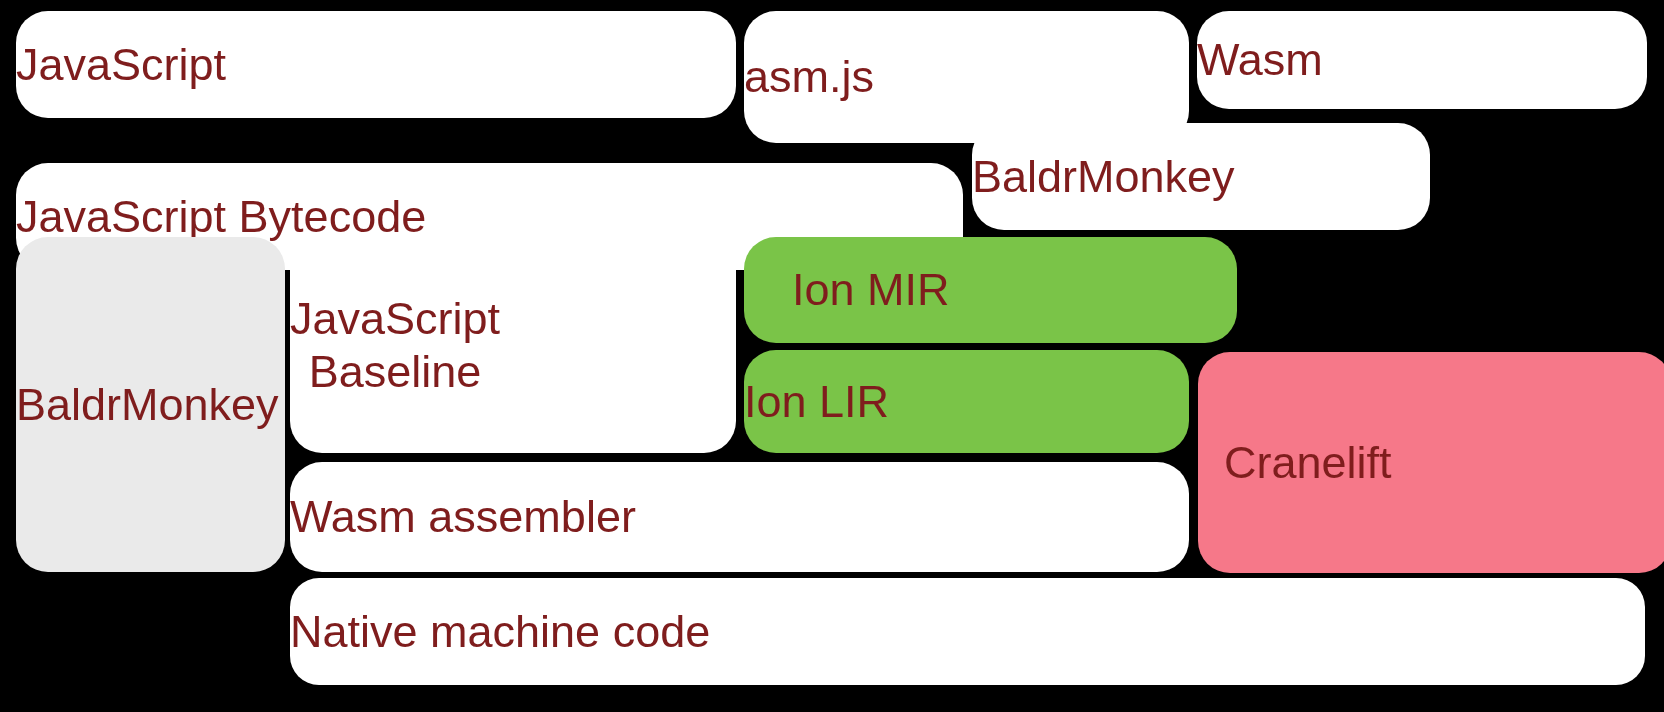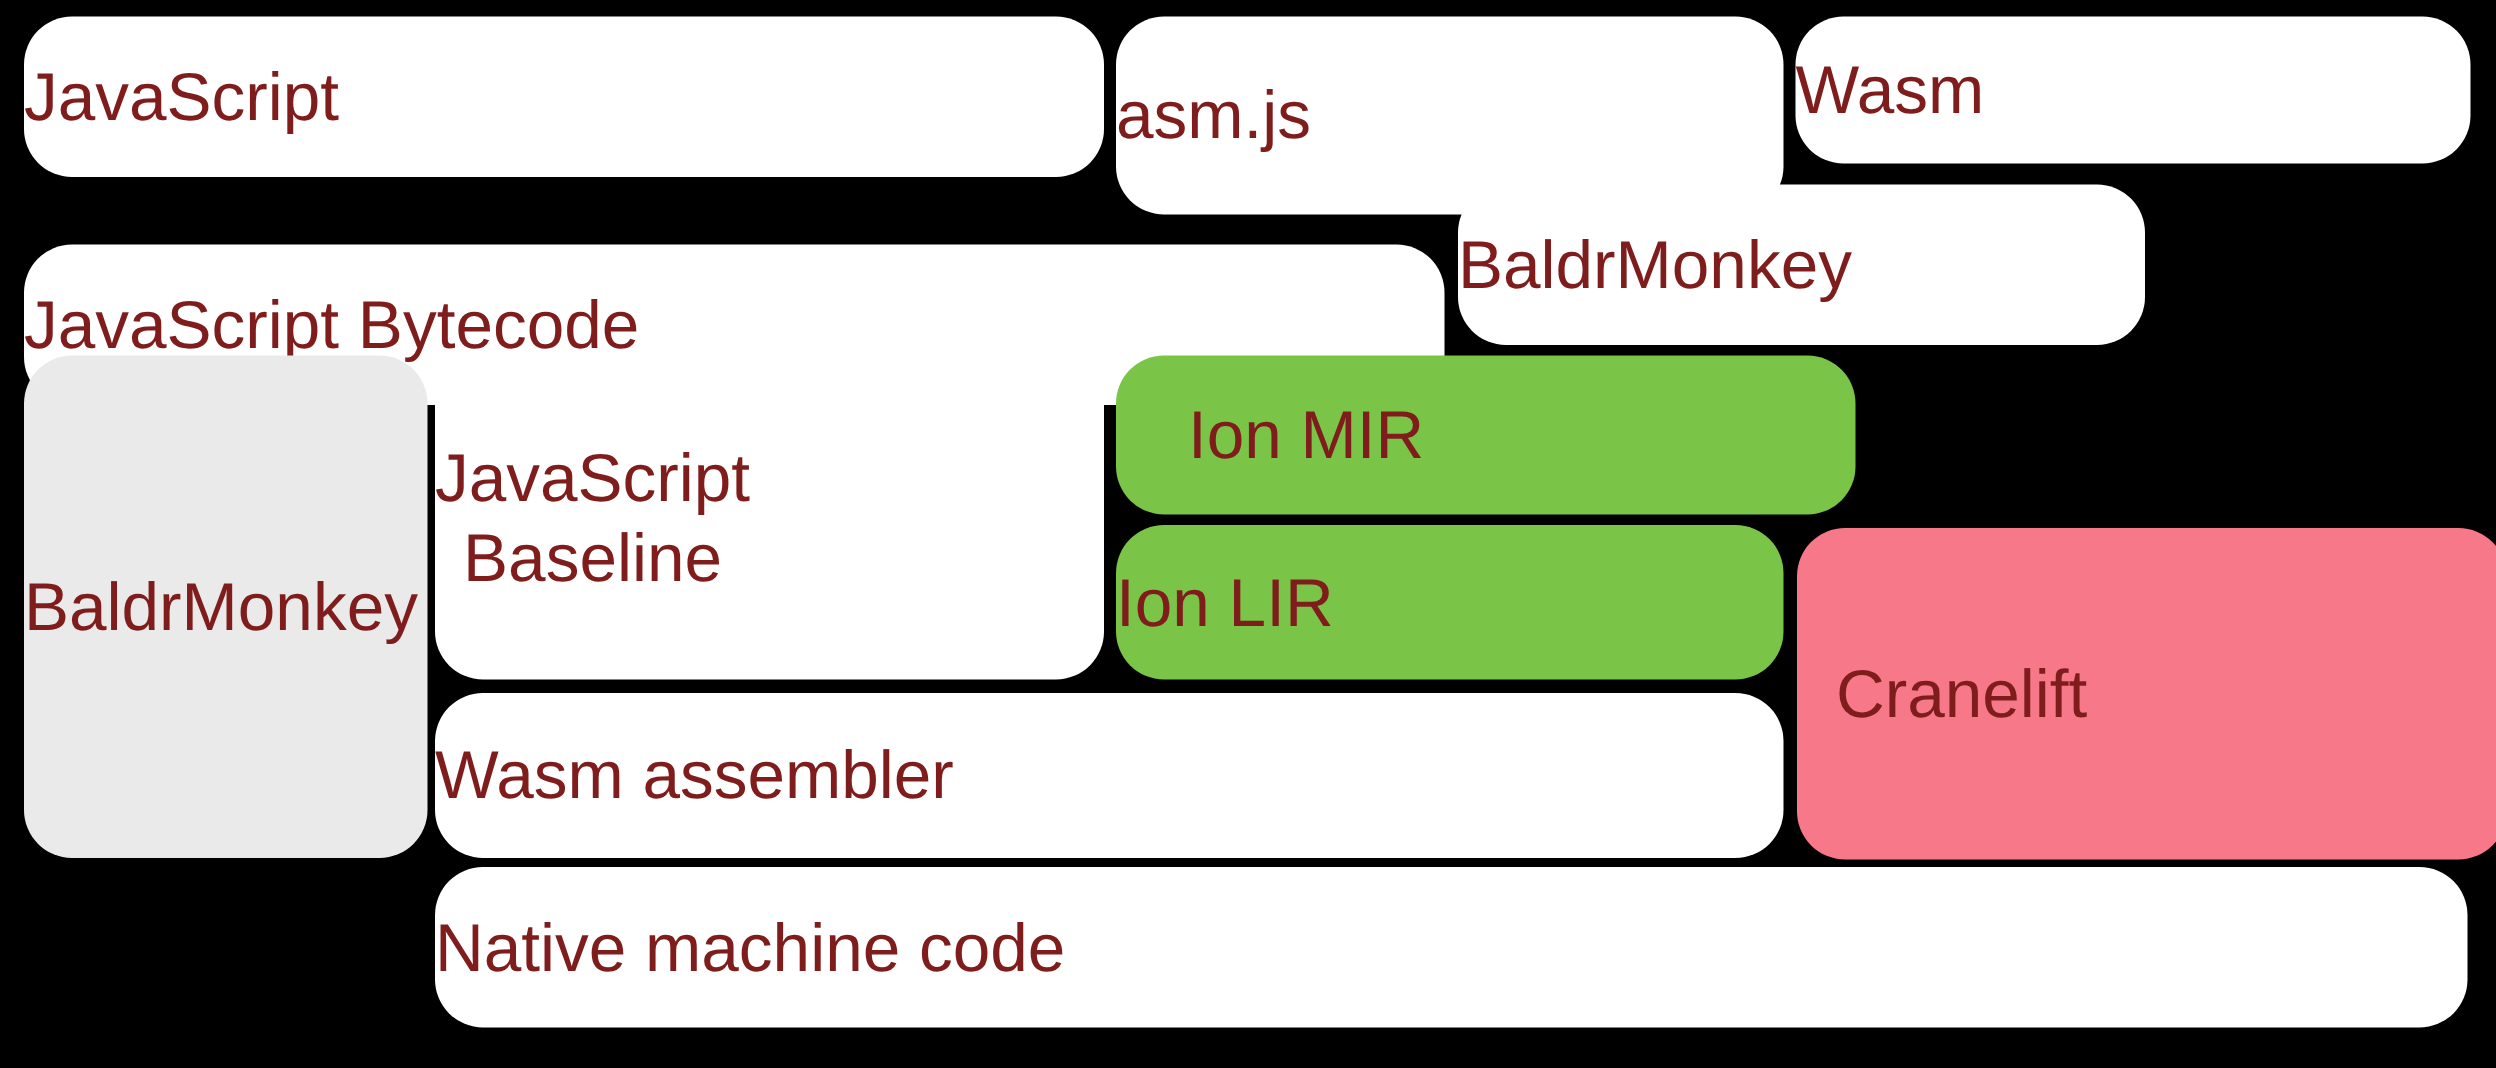--- a/index.html
+++ b/index.html
@@ -28,21 +28,21 @@
   #b-asmjs{left:744px;top:11px;width:445px;height:132px;}
   #b-wasm{left:1197px;top:11px;width:450px;height:98px;}
   #b-bytecode{left:16px;top:123px;width:947px;height:107px;margin-top:40px;}
   #b-baldrmonkey{left:972px;top:123px;width:458px;height:107px;}
   #b-interpreter{left:16px;top:237px;width:269px;height:335px;}
   #b-baseline{left:290px;top:237px;width:446px;height:216px;}
   #b-ionmir{left:744px;top:237px;width:445px;height:106px;padding-left:48px;}
   #b-ionlir{left:744px;top:350px;width:445px;height:103px;}
   #b-cranelift{left:1198px;top:352px;width:447px;height:221px;padding-left:26px;}
   #b-macro{left:290px;top:462px;width:899px;height:110px;}
-  #b-native{left:290px;top:578px;width:1355px;height:107px;}
+  #b-native{left:290px;top:578px;width:1355px;height:107px;border-radius:29px;}
   .two-line{display:flex;flex-direction:column;}
 </style>
 </head>
 <body>
 
 <div id="stage">
 
   <div class="box" id="b-javascript" style="background:#ffffff">
     <span>JavaScript</span>
   </div>

